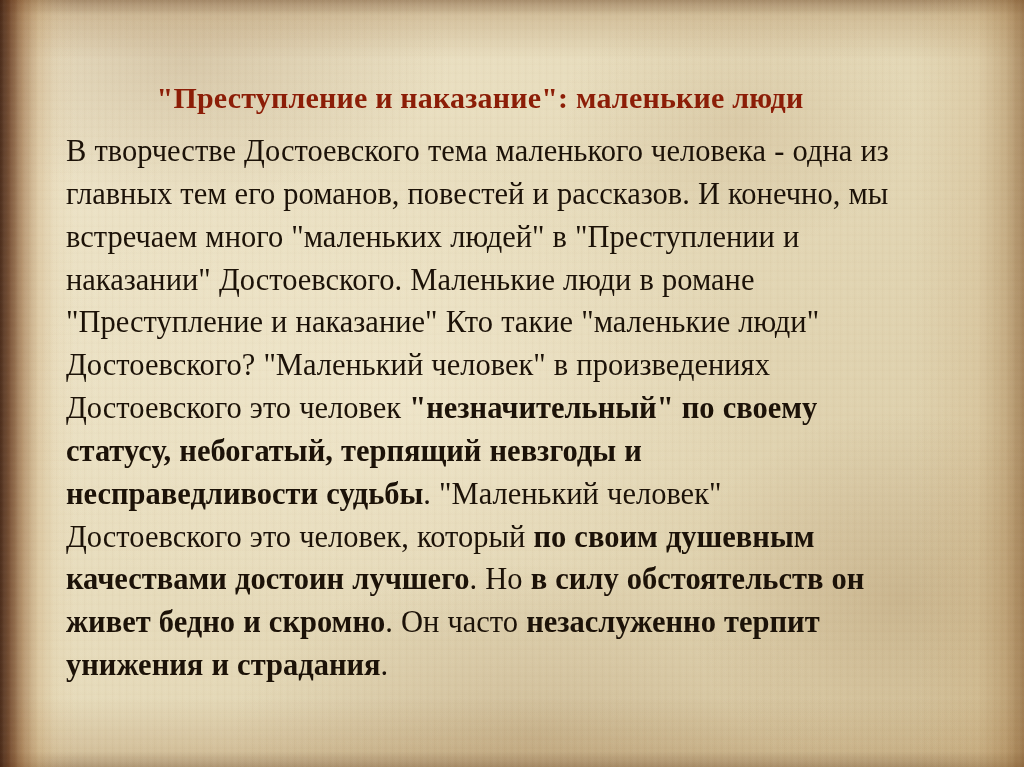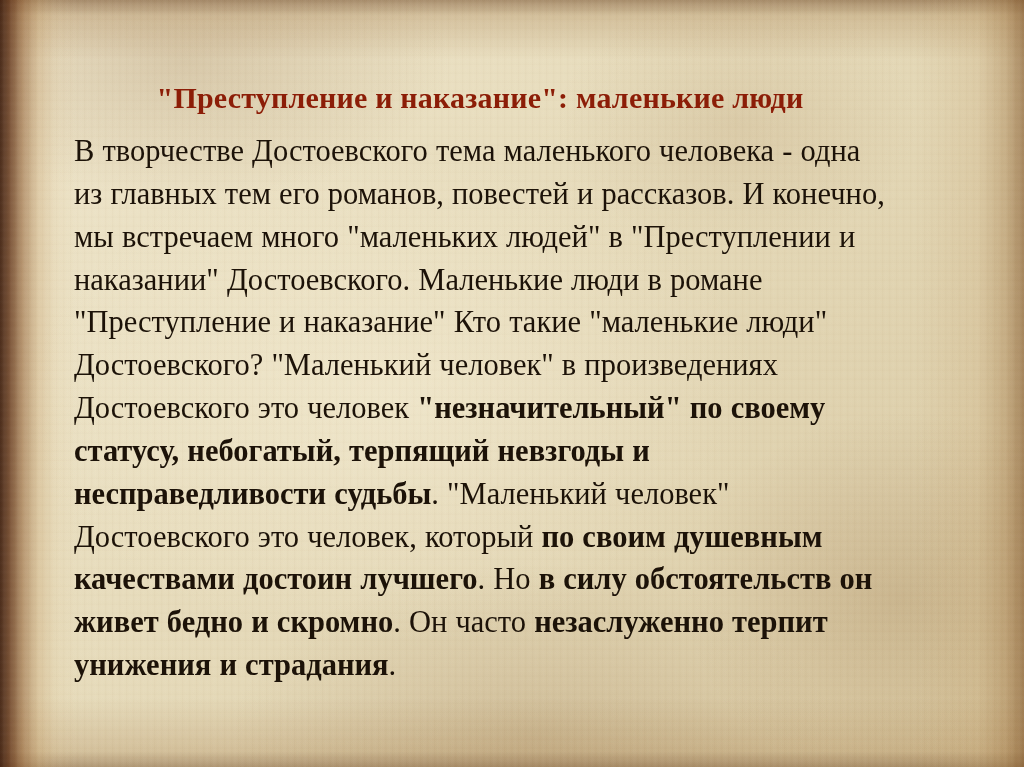--- a/index.html
+++ b/index.html
@@ -98,21 +98,21 @@
     margin: 0 0 14px 0;
     letter-spacing: 0.2px;
   }
 
   .body-text {
     font-family: "Liberation Serif", serif;
     font-size: 30.5px;
     line-height: 1.405;
     color: #1c1208;
     text-align: left;
-    margin: 12px;
+    margin: 4px;
     word-spacing: 0.5px;
   }
 
   .body-text b {
     font-weight: bold;
   }
 </style>
 </head>
 <body>
 

